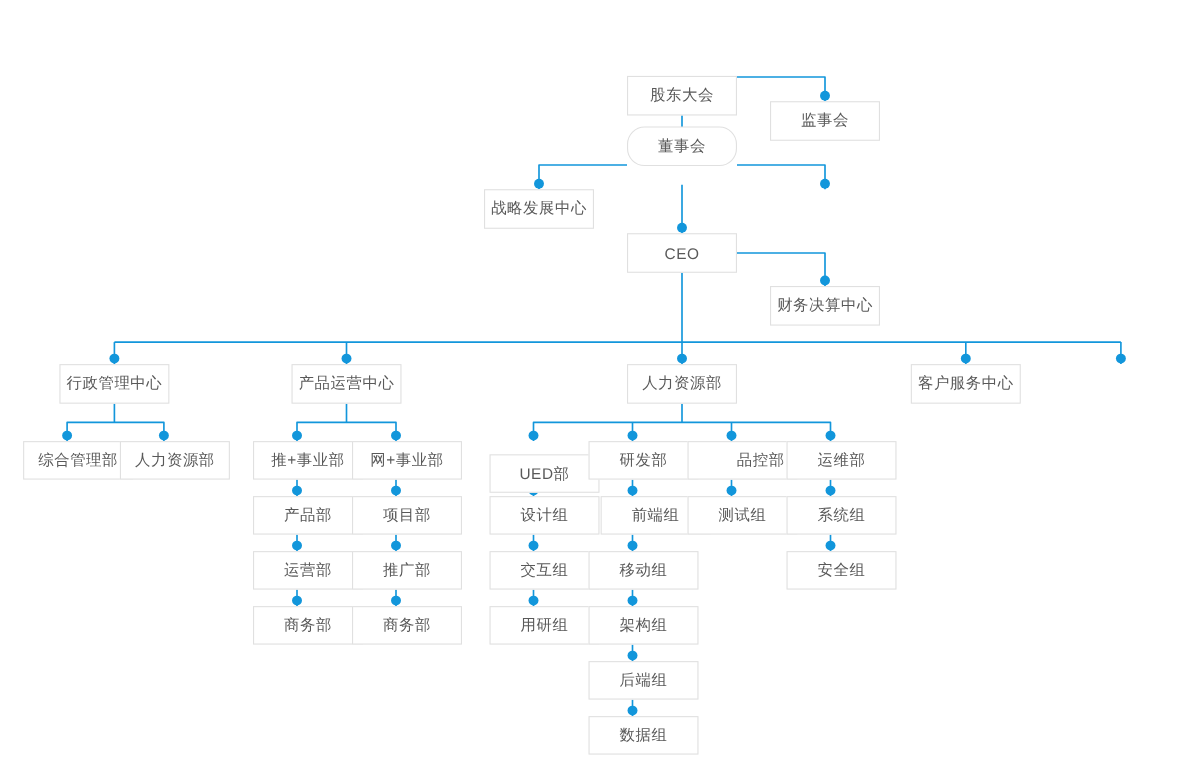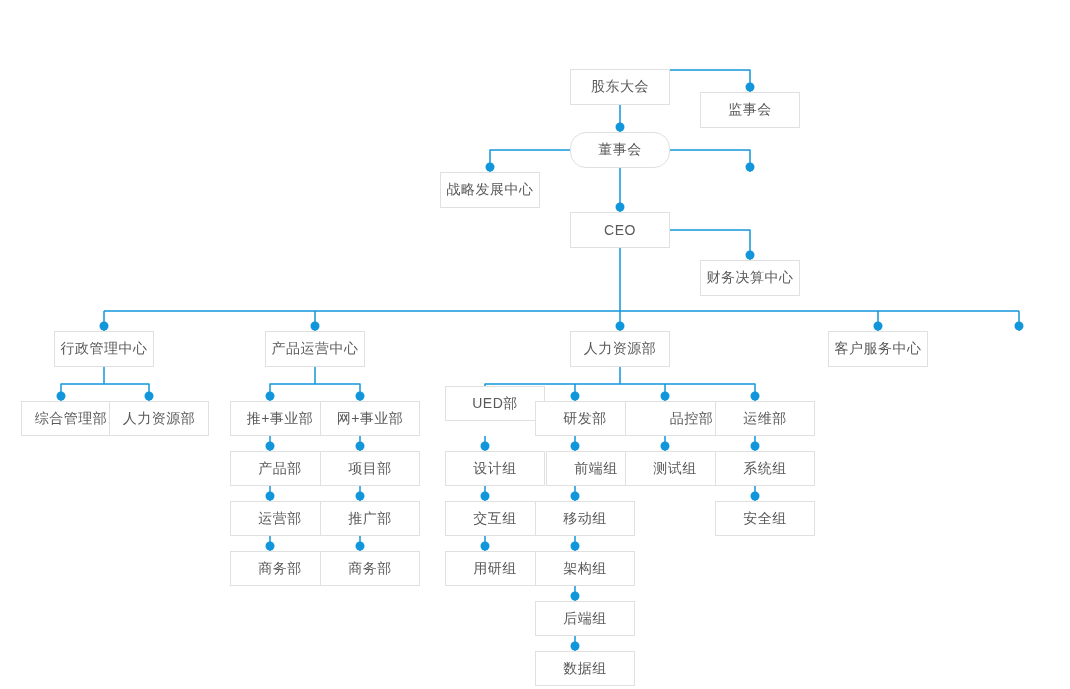--- a/index.html
+++ b/index.html
@@ -132,21 +132,21 @@
       <circle cx="575" cy="596" r="4.5"></circle>
       <circle cx="575" cy="646" r="4.5"></circle>
       <circle cx="665" cy="446" r="4.5"></circle>
       <circle cx="755" cy="446" r="4.5"></circle>
       <circle cx="755" cy="496" r="4.5"></circle>
     </g>
   </svg>
 
   <div class="node lg" style="left:570px;top:52px;margin-top:17px;">股东大会</div>
   <div class="node lg" style="left:700px;top:92px;">监事会</div>
-  <div class="node lg" style="left:570px;top:132px;border-radius:16px;">董事会</div>
+  <div class="node lg" style="left:570px;top:115px;border-radius:16px;">董事会</div>
   <div class="node lg" style="left:440px;top:172px;">战略发展中心</div>
   <div class="node lg" style="left:570px;top:212px;">CEO</div>
   <div class="node lg" style="left:700px;top:260px;">财务决算中心</div>
 
   <div class="node lg" style="left:54px;top:331px;">行政管理中心</div>
   <div class="node lg" style="left:265px;top:331px;">产品运营中心</div>
   <div class="node lg" style="left:570px;top:331px;">人力资源部</div>
   <div class="node lg" style="left:828px;top:331px;">客户服务中心</div>
 
   <div class="node sm" style="left:21px;top:401px;">综合管理部</div>
@@ -154,21 +154,21 @@
 
   <div class="node sm" style="left:230px;top:401px;">推+事业部</div>
   <div class="node sm" style="left:230px;top:451px;">产品部</div>
   <div class="node sm" style="left:230px;top:501px;">运营部</div>
   <div class="node sm" style="left:230px;top:551px;">商务部</div>
   <div class="node sm" style="left:320px;top:401px;">网+事业部</div>
   <div class="node sm" style="left:320px;top:451px;">项目部</div>
   <div class="node sm" style="left:320px;top:501px;">推广部</div>
   <div class="node sm" style="left:320px;top:551px;">商务部</div>
 
-  <div class="node sm" style="left:445px;top:386px;">UED部</div>
+  <div class="node sm" style="left:445px;top:413px;">UED部</div>
   <div class="node sm" style="left:445px;top:451px;">设计组</div>
   <div class="node sm" style="left:445px;top:501px;">交互组</div>
   <div class="node sm" style="left:445px;top:551px;">用研组</div>
   <div class="node sm" style="left:535px;top:401px;">研发部</div>
   <div class="node sm" style="left:546px;top:451px;">前端组</div>
   <div class="node sm" style="left:535px;top:501px;">移动组</div>
   <div class="node sm" style="left:535px;top:551px;">架构组</div>
   <div class="node sm" style="left:535px;top:601px;">后端组</div>
   <div class="node sm" style="left:535px;top:651px;">数据组</div>
   <div class="node sm" style="left:625px;top:401px;padding-left:33px;">品控部</div>

